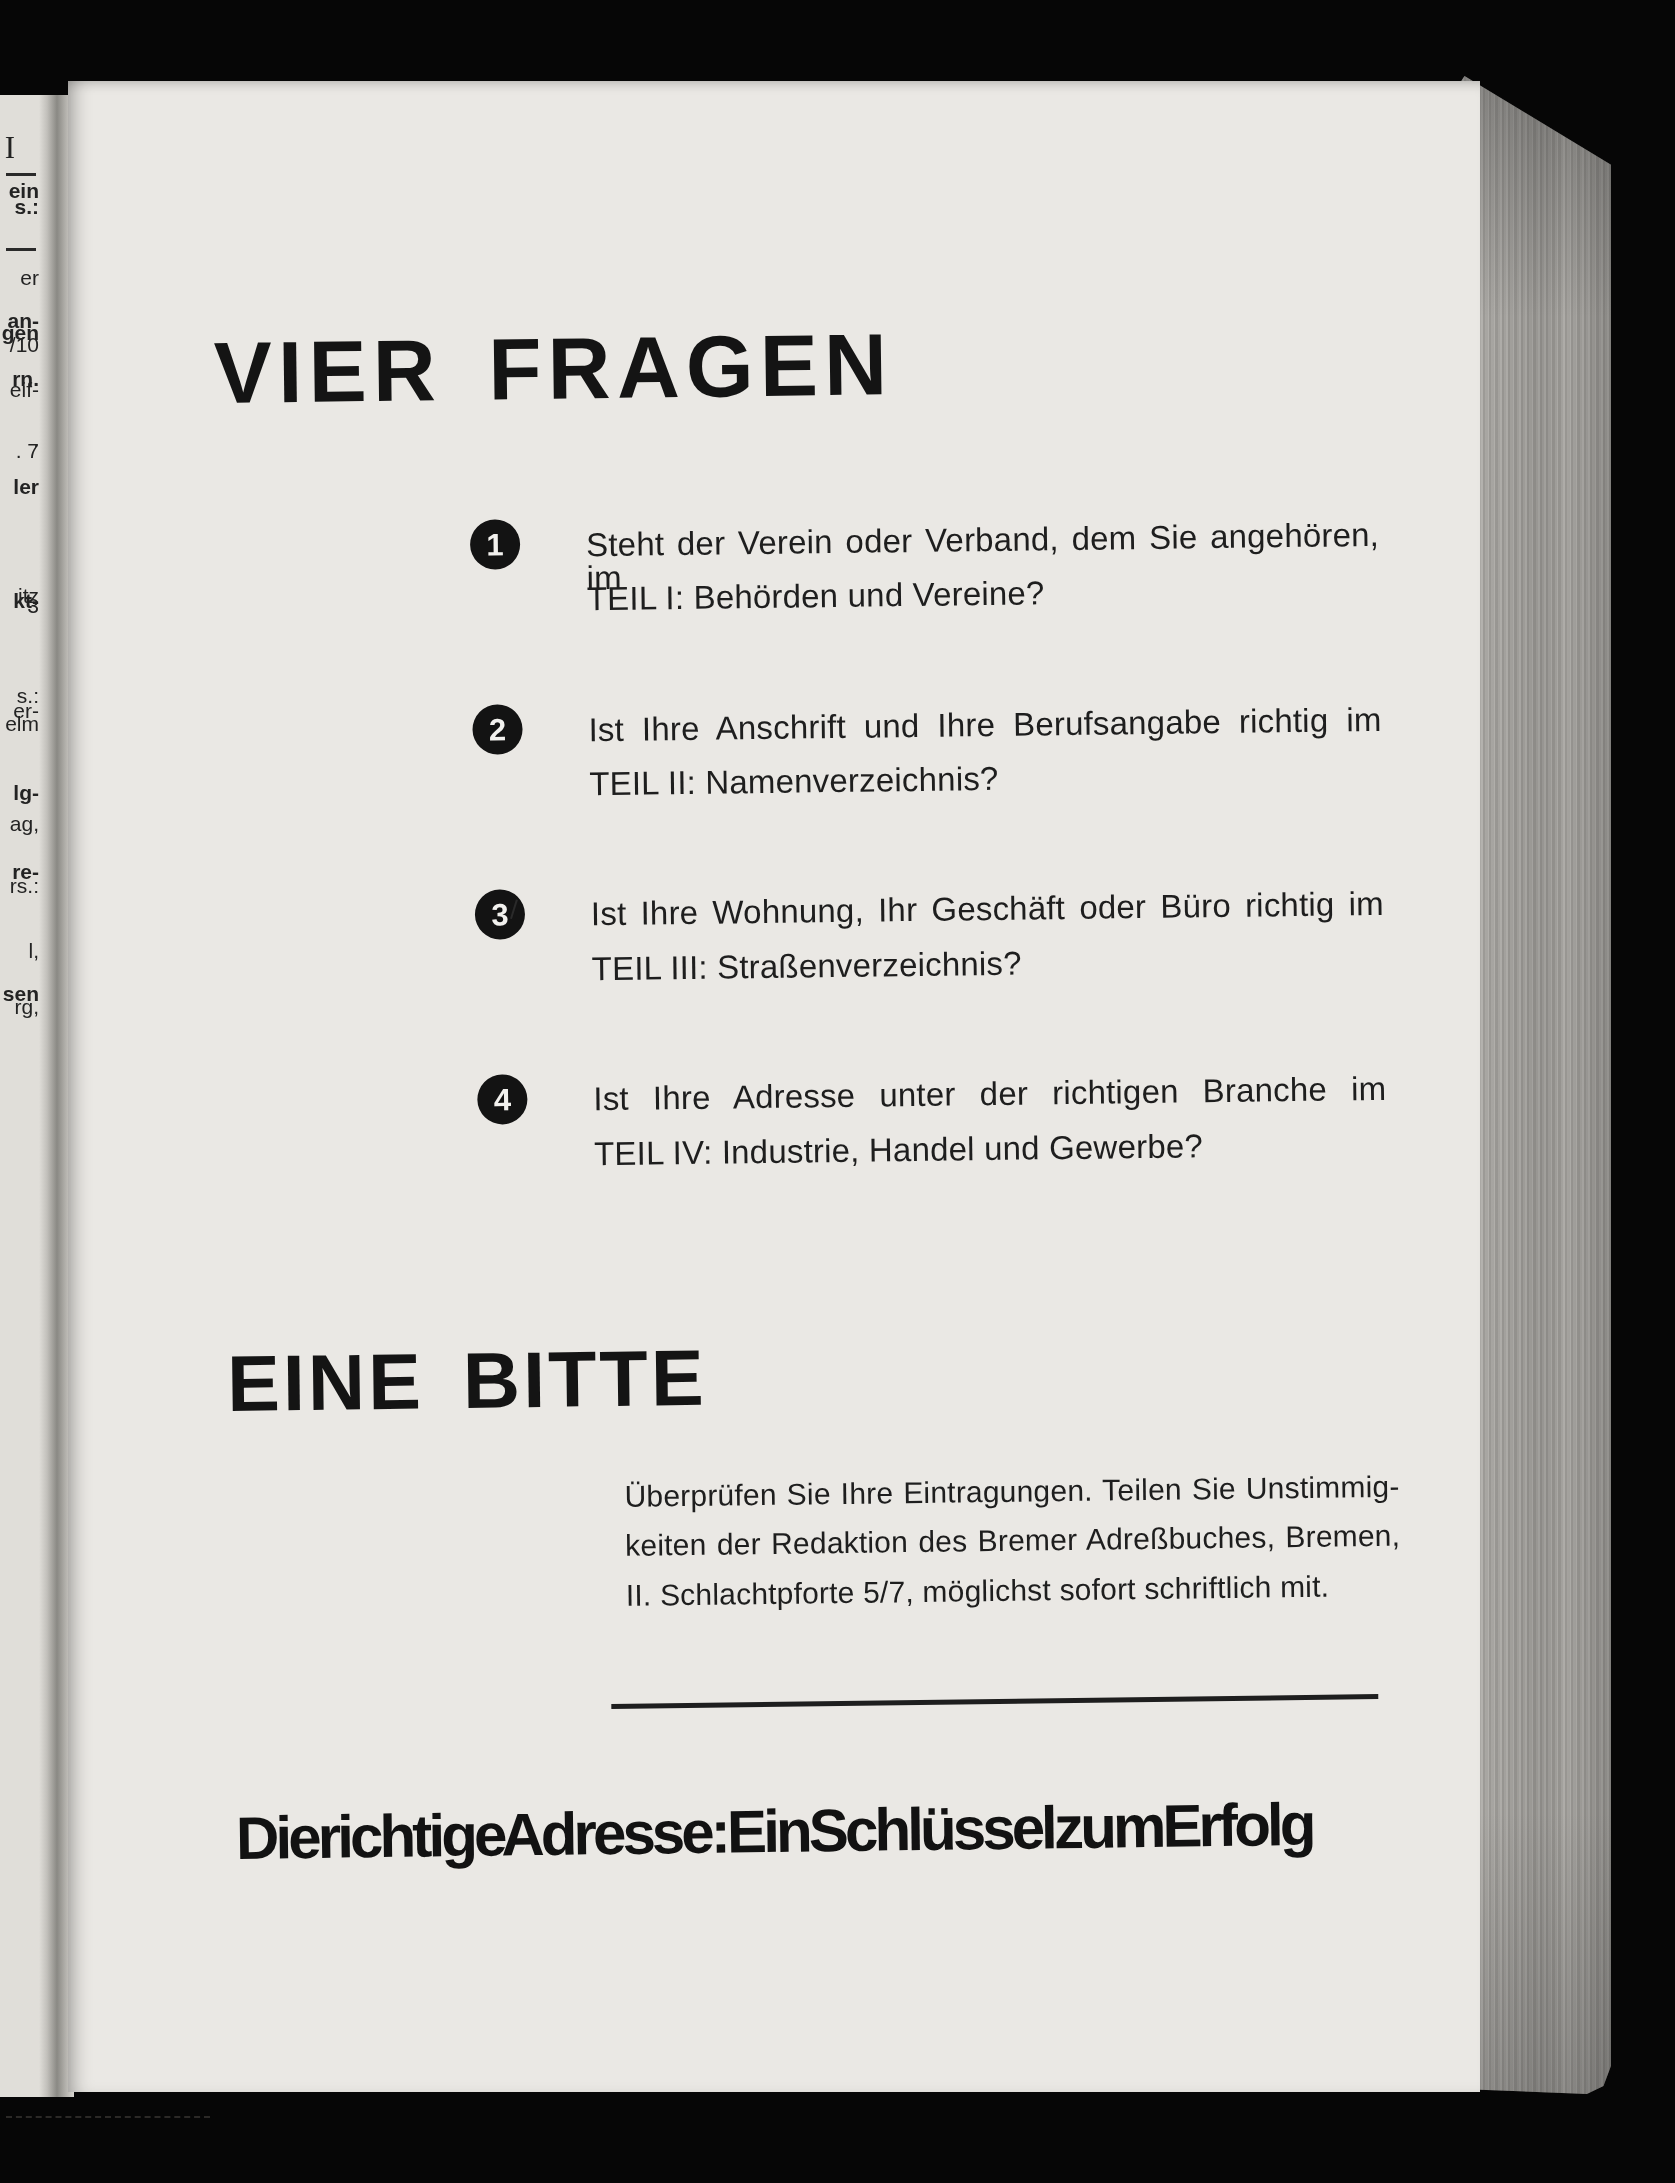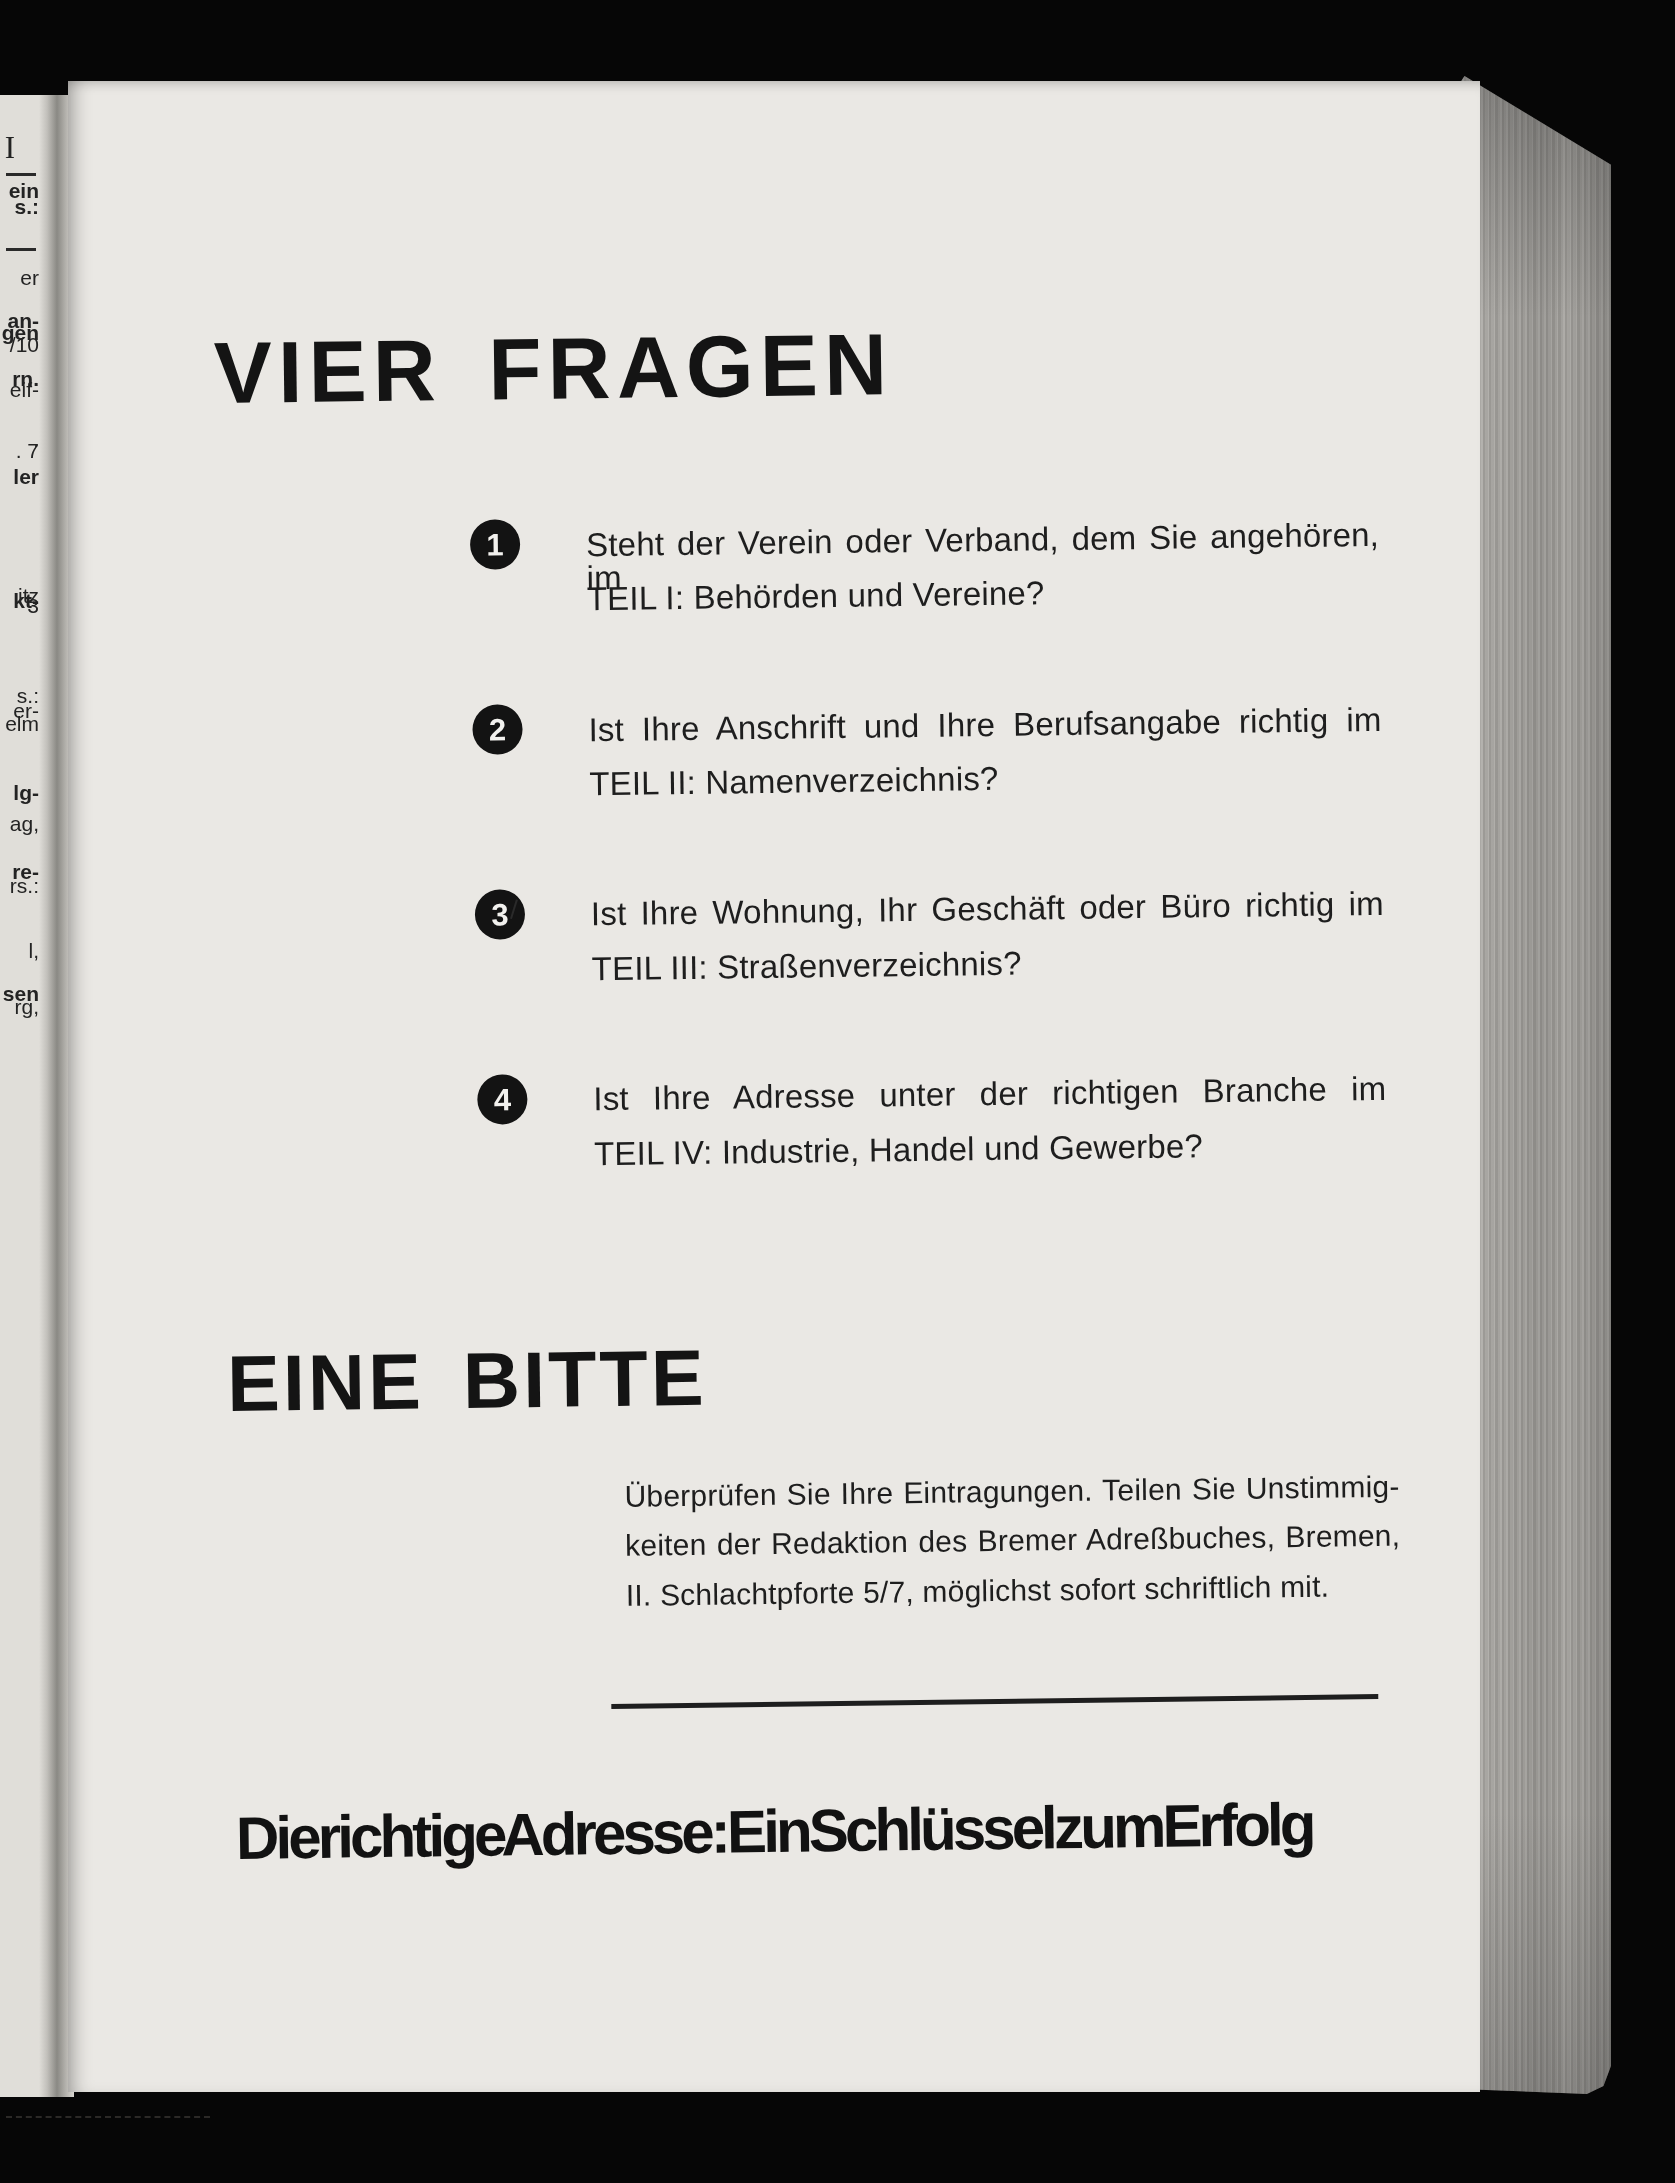--- a/index.html
+++ b/index.html
@@ -75,21 +75,21 @@
     <div class="frag b" style="top:101px">s.:</div>
     <div class="spine-dash" style="top:153px"></div>
     <div class="frag" style="top:172px">er</div>
     <div class="frag b" style="top:215px">an-</div>
     <div class="frag b" style="top:227px">gen</div>
     <div class="frag" style="top:239px">/10</div>
     <div class="frag b" style="top:273px">rn.</div>
     <div class="frag" style="top:284px">eif-</div>
     <div class="frag" style="top:334px">.</div>
     <div class="frag" style="top:345px">. 7</div>
-    <div class="frag b" style="top:371px">ler</div>
+    <div class="frag b" style="top:381px">ler</div>
     <div class="frag b" style="top:495px">kt-</div>
     <div class="frag" style="top:490px">itz</div>
     <div class="frag" style="top:500px">3</div>
     <div class="frag" style="top:590px">s.:</div>
     <div class="frag" style="top:605px">er-</div>
     <div class="frag" style="top:618px">elm</div>
     <div class="frag b" style="top:687px">lg-</div>
     <div class="frag" style="top:718px">ag,</div>
     <div class="frag b" style="top:766px">re-</div>
     <div class="frag" style="top:780px">rs.:</div>

